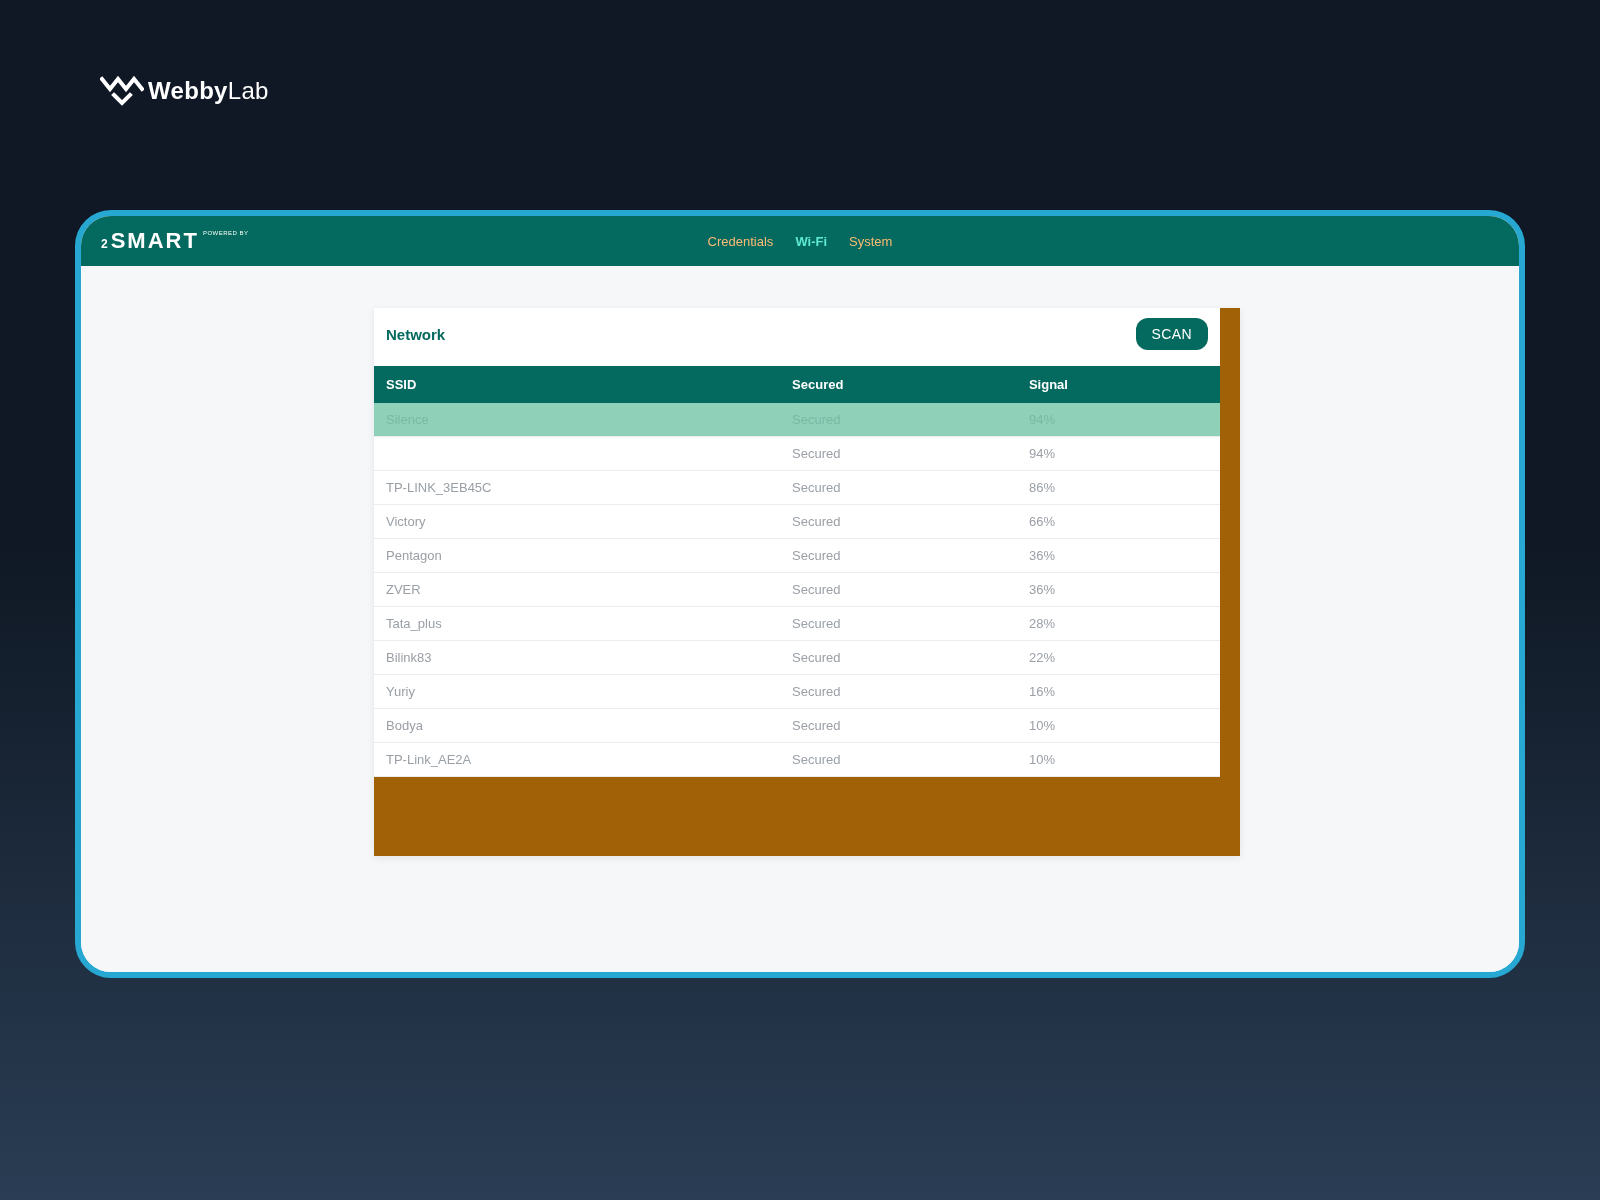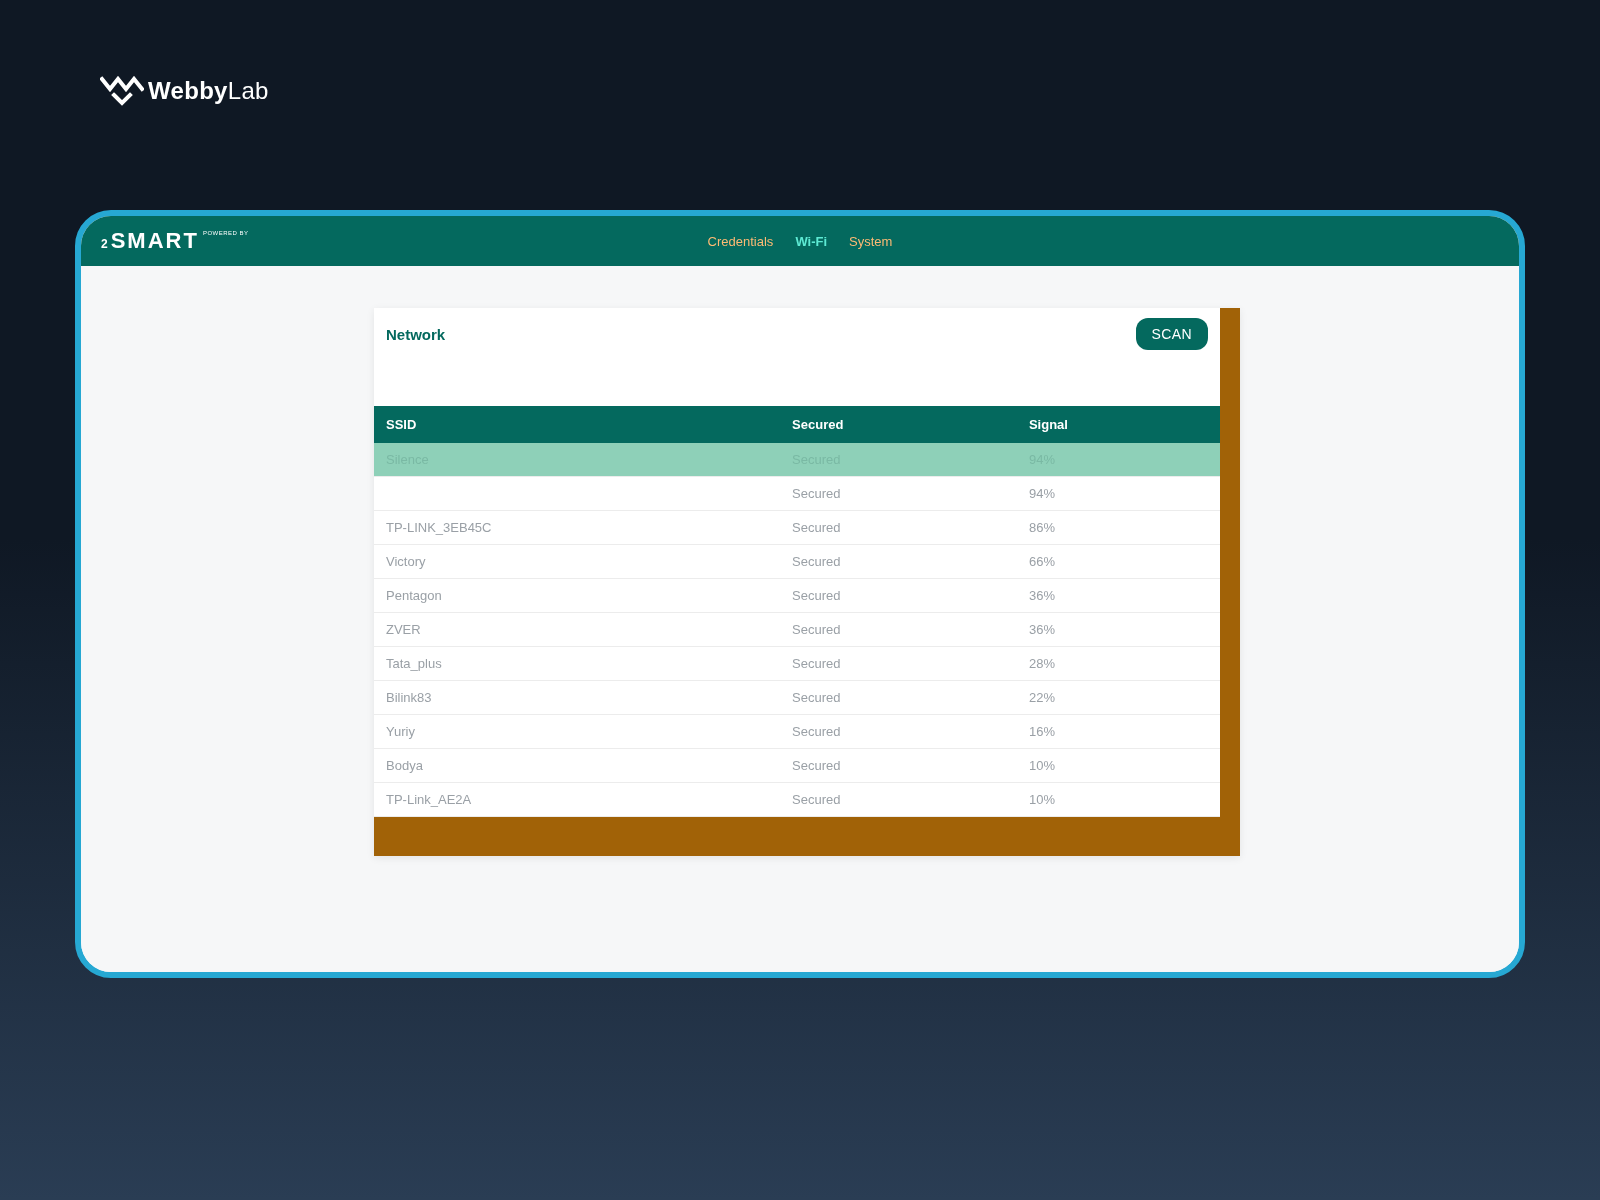--- a/index.html
+++ b/index.html
@@ -143,21 +143,21 @@
     width: 866px;
     height: 548px;
     overflow-y: scroll;
     background: #a16207;
     box-shadow: 0 2px 8px rgba(0,0,0,0.08);
   }
   .scrollwrap .card { box-shadow: none; margin-top: 0; }
   .scrollwrap::-webkit-scrollbar { width: 16px; background: #f0f0f0; }
   .scrollwrap::-webkit-scrollbar-thumb { background: #c4c4c4; }
 
-  table { width: 100%; border-collapse: collapse; font-size: 13px; margin-top: 40px; }
+  table { width: 100%; border-collapse: collapse; font-size: 13px; }
   thead th {
     background: #04695e;
     color: #fff;
     text-align: left;
     font-weight: 700;
     padding: 11px 12px;
   }
   tbody td {
     padding: 9px 12px;
     color: #9aa0a6;

